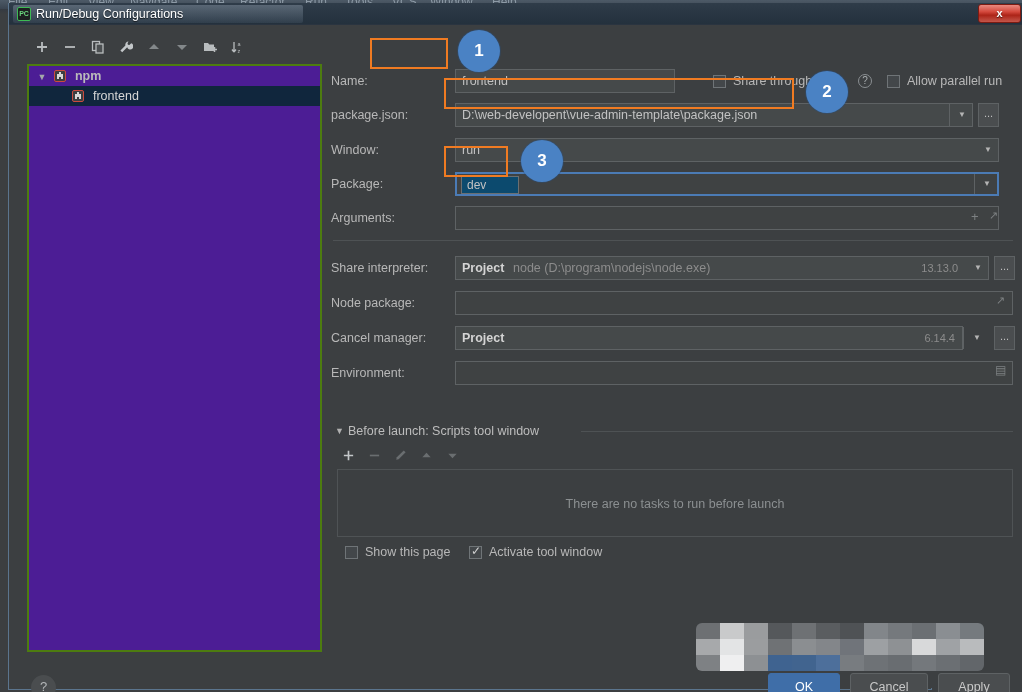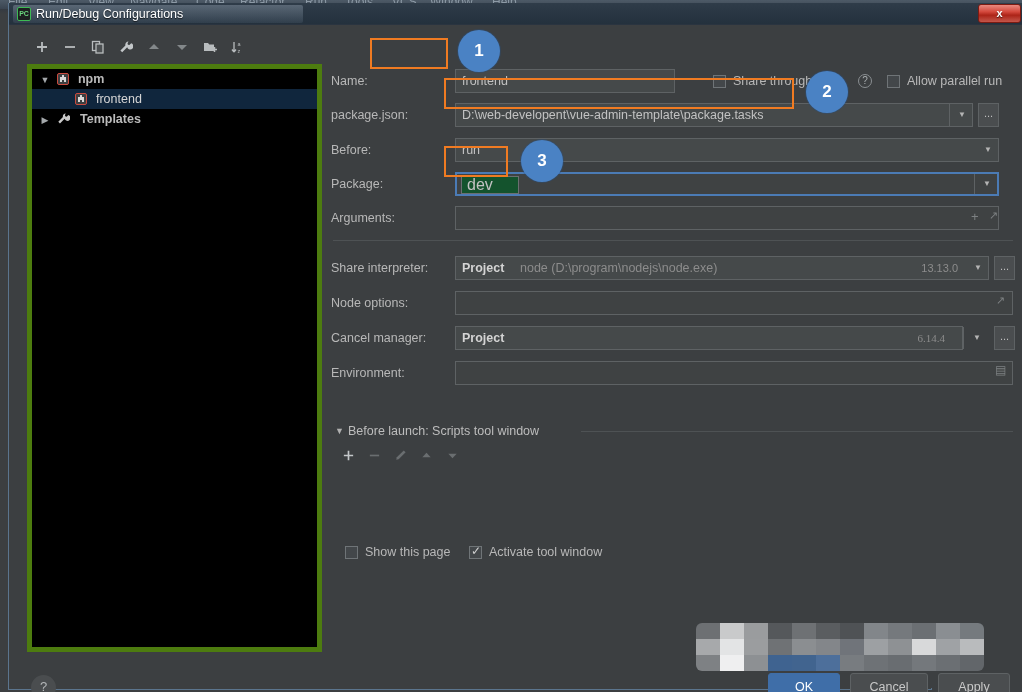--- a/index.html
+++ b/index.html
@@ -85,21 +85,21 @@
     position: absolute; left: 18px; top: 10px; width: 295px; height: 617px;
   }
   #tree-toolbar { position: absolute; left: 0; top: 0; width: 295px; height: 28px; }
   .tb-btn {
     position: absolute; top: 2px; width: 22px; height: 22px;
     cursor: pointer; color: #9ea3a6;
   }
   .tb-btn svg { display: block; margin: 3px auto 0; }
   #tree-box {
     position: absolute; left: 0; top: 29px; width: 295px; height: 588px;
-    background: #000000; border: 5px solid #4d7c0f;
+    background: #4c1d95; border: 2px solid #4d7c0f;
   }
   .tree-row {
     position: relative; height: 20px; line-height: 20px;
     font-size: 12.5px; color: #bbbbbb; white-space: nowrap; cursor: pointer;
   }
   .tree-row.selected { background: #10263d; color: #d6d6d6; }
   .tw { display: inline-block; width: 18px; text-align: center; color: #a4a8ab; font-size: 9px; vertical-align: middle; }
   .npm-ico {
     display: inline-block; width: 12px; height: 12px; vertical-align: -2px;
     border: 1.6px solid #cb4b3f; border-radius: 2px; background: #3c3f41;
@@ -145,22 +145,22 @@
     position: absolute; left: 6px; top: 0; font-size: 12.5px; color: #d4d4d4;
     font-weight: bold; line-height: 22px;
   }
   .sub-val { position: absolute; font-size: 12.5px; color: #8c8c8c; line-height: 22px; }
   .ver-val { position: absolute; font-size: 11px; color: #8c8c8c; line-height: 24px; }
   .expand-ico { position:absolute; color:#7d8183; font-size:11px; cursor:pointer; }
 
   
   #scripts-inner {
     position: absolute; left: 4px; top: 2px; width: 58px; height: 18px;
-    border: 1px solid #6b6f71; background: #14532d;
-    font-size: 16px; color: #c2c2c2; line-height: 16px; padding: 0 5px;
+    border: 1px solid #6b6f71; background: #0c4a6e;
+    font-size: 12px; color: #c2c2c2; line-height: 16px; padding: 0 5px;
   }
 
   
   .cb {
     position: absolute; width: 13px; height: 13px;
     border: 1px solid #6f7477; background: #43474a; cursor: pointer;
   }
   .cb.checked::after {
     content: "\2713"; position: absolute; left: 1px; top: -3px;
     font-size: 12px; color: #cfcfcf;
@@ -308,83 +308,74 @@
           <span class="npm-ico"></span>
           <span class="tree-label bold">npm</span>
         </div>
 
         <div class="tree-row selected" style="padding-left:22px;">
           <span class="tw"></span>
           <span class="npm-ico"></span>
           <span class="tree-label">frontend</span>
         </div>
 
-        <div class="tree-row" style="padding-left:4px;">
-          <span class="tw">▶</span>
-          <span class="wrench-ico">
-            <svg width="13" height="13" viewBox="0 0 14 14">
-              <path d="M9.5 1.5a3.2 3.2 0 00-3.1 4l-5 5 1.8 1.8 5-5a3.2 3.2 0 104-4l-1.8 1.8-1.5-.4-.4-1.5z" fill="#c9c9c9"></path>
-            </svg>
-          </span>
-          <span class="tree-label bold">Templates</span>
-        </div>
       </div>
     </div>
 
     <div id="form-panel">
 
       <div class="lbl" style="left:0; top:34px;">Name:</div>
       <div class="field" style="left:124px; top:34px; width:220px;">frontend</div>
       <div class="cb" style="left:382px; top:40px;"></div>
       <div class="cb-lbl" style="left:402px; top:39px;">Share through VCS</div>
       <div class="help-circ" style="left:527px; top:39px;">?</div>
       <div class="cb" style="left:556px; top:40px;"></div>
       <div class="cb-lbl" style="left:576px; top:39px;">Allow parallel run</div>
 
       <div class="lbl" style="left:0; top:68px;">package.json:</div>
-      <div class="field" style="left:124px; top:68px; width:518px;">D:\web-developent\vue-admin-template\package.tasks</div>
+      <div class="field" style="left:124px; top:68px; width:518px;">D:\web-developent\vue-admin-template\package.json</div>
       <div class="dd-sep" style="left:618px; top:69px;"></div>
       <div class="dd-arrow" style="left:622px; top:69px;">▼</div>
       <div class="ellipsis-btn" style="left:647px; top:68px;">...</div>
 
-      <div class="lbl" style="left:0; top:103px;">Before:</div>
+      <div class="lbl" style="left:0; top:103px;">Window:</div>
       <div class="field" style="left:124px; top:103px; width:544px;">run</div>
       <div class="dd-arrow" style="left:648px; top:104px;">▼</div>
 
       <div class="lbl" style="left:0; top:137px;">Package:</div>
       <div class="field focused" style="left:124px; top:137px; width:544px; padding:0;">
         <div id="scripts-inner">dev</div>
       </div>
       <div class="dd-sep" style="left:643px; top:139px; height:20px;"></div>
       <div class="dd-arrow" style="left:647px; top:138px;">▼</div>
 
       <div class="lbl" style="left:0; top:171px;">Arguments:</div>
       <div class="field empty" style="left:124px; top:171px; width:544px;"></div>
       <div class="expand-ico" style="left:640px; top:174px; font-size:13px;">+</div>
       <div class="expand-ico" style="left:658px; top:174px;">↗</div>
 
       <div class="hsep" style="left:2px; top:205px; width:680px;"></div>
 
       <div class="lbl" style="left:0; top:221px;">Share interpreter:</div>
       <div class="field" style="left:124px; top:221px; width:534px; position:absolute;">
         <span class="proj-tag">Project</span>
-        <span class="sub-val" style="left:64px; top:0;">node (D:\program\nodejs\node.exe)</span>
+        <span class="sub-val" style="left:57px; top:0;">node (D:\program\nodejs\node.exe)</span>
         <span class="ver-val" style="right:30px; top:-1px;">13.13.0</span>
       </div>
       <div class="dd-arrow" style="left:638px; top:222px;">▼</div>
       <div class="ellipsis-btn" style="left:663px; top:221px;">...</div>
 
-      <div class="lbl" style="left:0; top:256px;">Node options:</div>
+      <div class="lbl" style="left:0; top:256px;">Node package:</div>
       <div class="field empty" style="left:124px; top:256px; width:558px;"></div>
       <div class="expand-ico" style="left:665px; top:259px;">↗</div>
 
       <div class="lbl" style="left:0; top:291px;">Cancel manager:</div>
       <div class="field" style="left:124px; top:291px; width:508px;">
         <span class="proj-tag">Project</span>
-        <span class="ver-val" style="right:17px; top:-1px;font-family:Liberation Serif, serif;">6.14.4</span>
+        <span class="ver-val" style="right:7px; top:-1px;">6.14.4</span>
       </div>
       <div class="dd-sep" style="left:632px; top:292px;"></div>
       <div class="dd-arrow" style="left:637px; top:292px;">▼</div>
       <div class="ellipsis-btn" style="left:663px; top:291px;">...</div>
 
       <div class="lbl" style="left:0; top:326px;">Environment:</div>
       <div class="field empty" style="left:124px; top:326px; width:558px;"></div>
       <div class="expand-ico" style="left:664px; top:328px; font-size:12px;">▤</div>
 
       <div id="bl-header">
@@ -414,20 +405,21 @@
               <path d="M7 4l4.5 5h-9z" fill="#6a6e70"></path>
             </svg>
         </div>
         <div class="bl-btn" style="left:104px;">
           <svg width="13" height="13" viewBox="0 0 14 14" style="margin-top:4px">
               <path d="M7 10L2.5 5h9z" fill="#6a6e70"></path>
             </svg>
         </div>
       </div>
 
+      <div id="bl-list">There are no tasks to run before launch</div>
 
       <div id="bl-checks">
         <div class="cb" style="left:8px; top:1px;"></div>
         <div class="cb-lbl" style="left:28px; top:0;">Show this page</div>
         <div class="cb checked" style="left:132px; top:1px;"></div>
         <div class="cb-lbl" style="left:152px; top:0;text-align:right;">Activate tool window</div>
       </div>
 
     </div>
 

